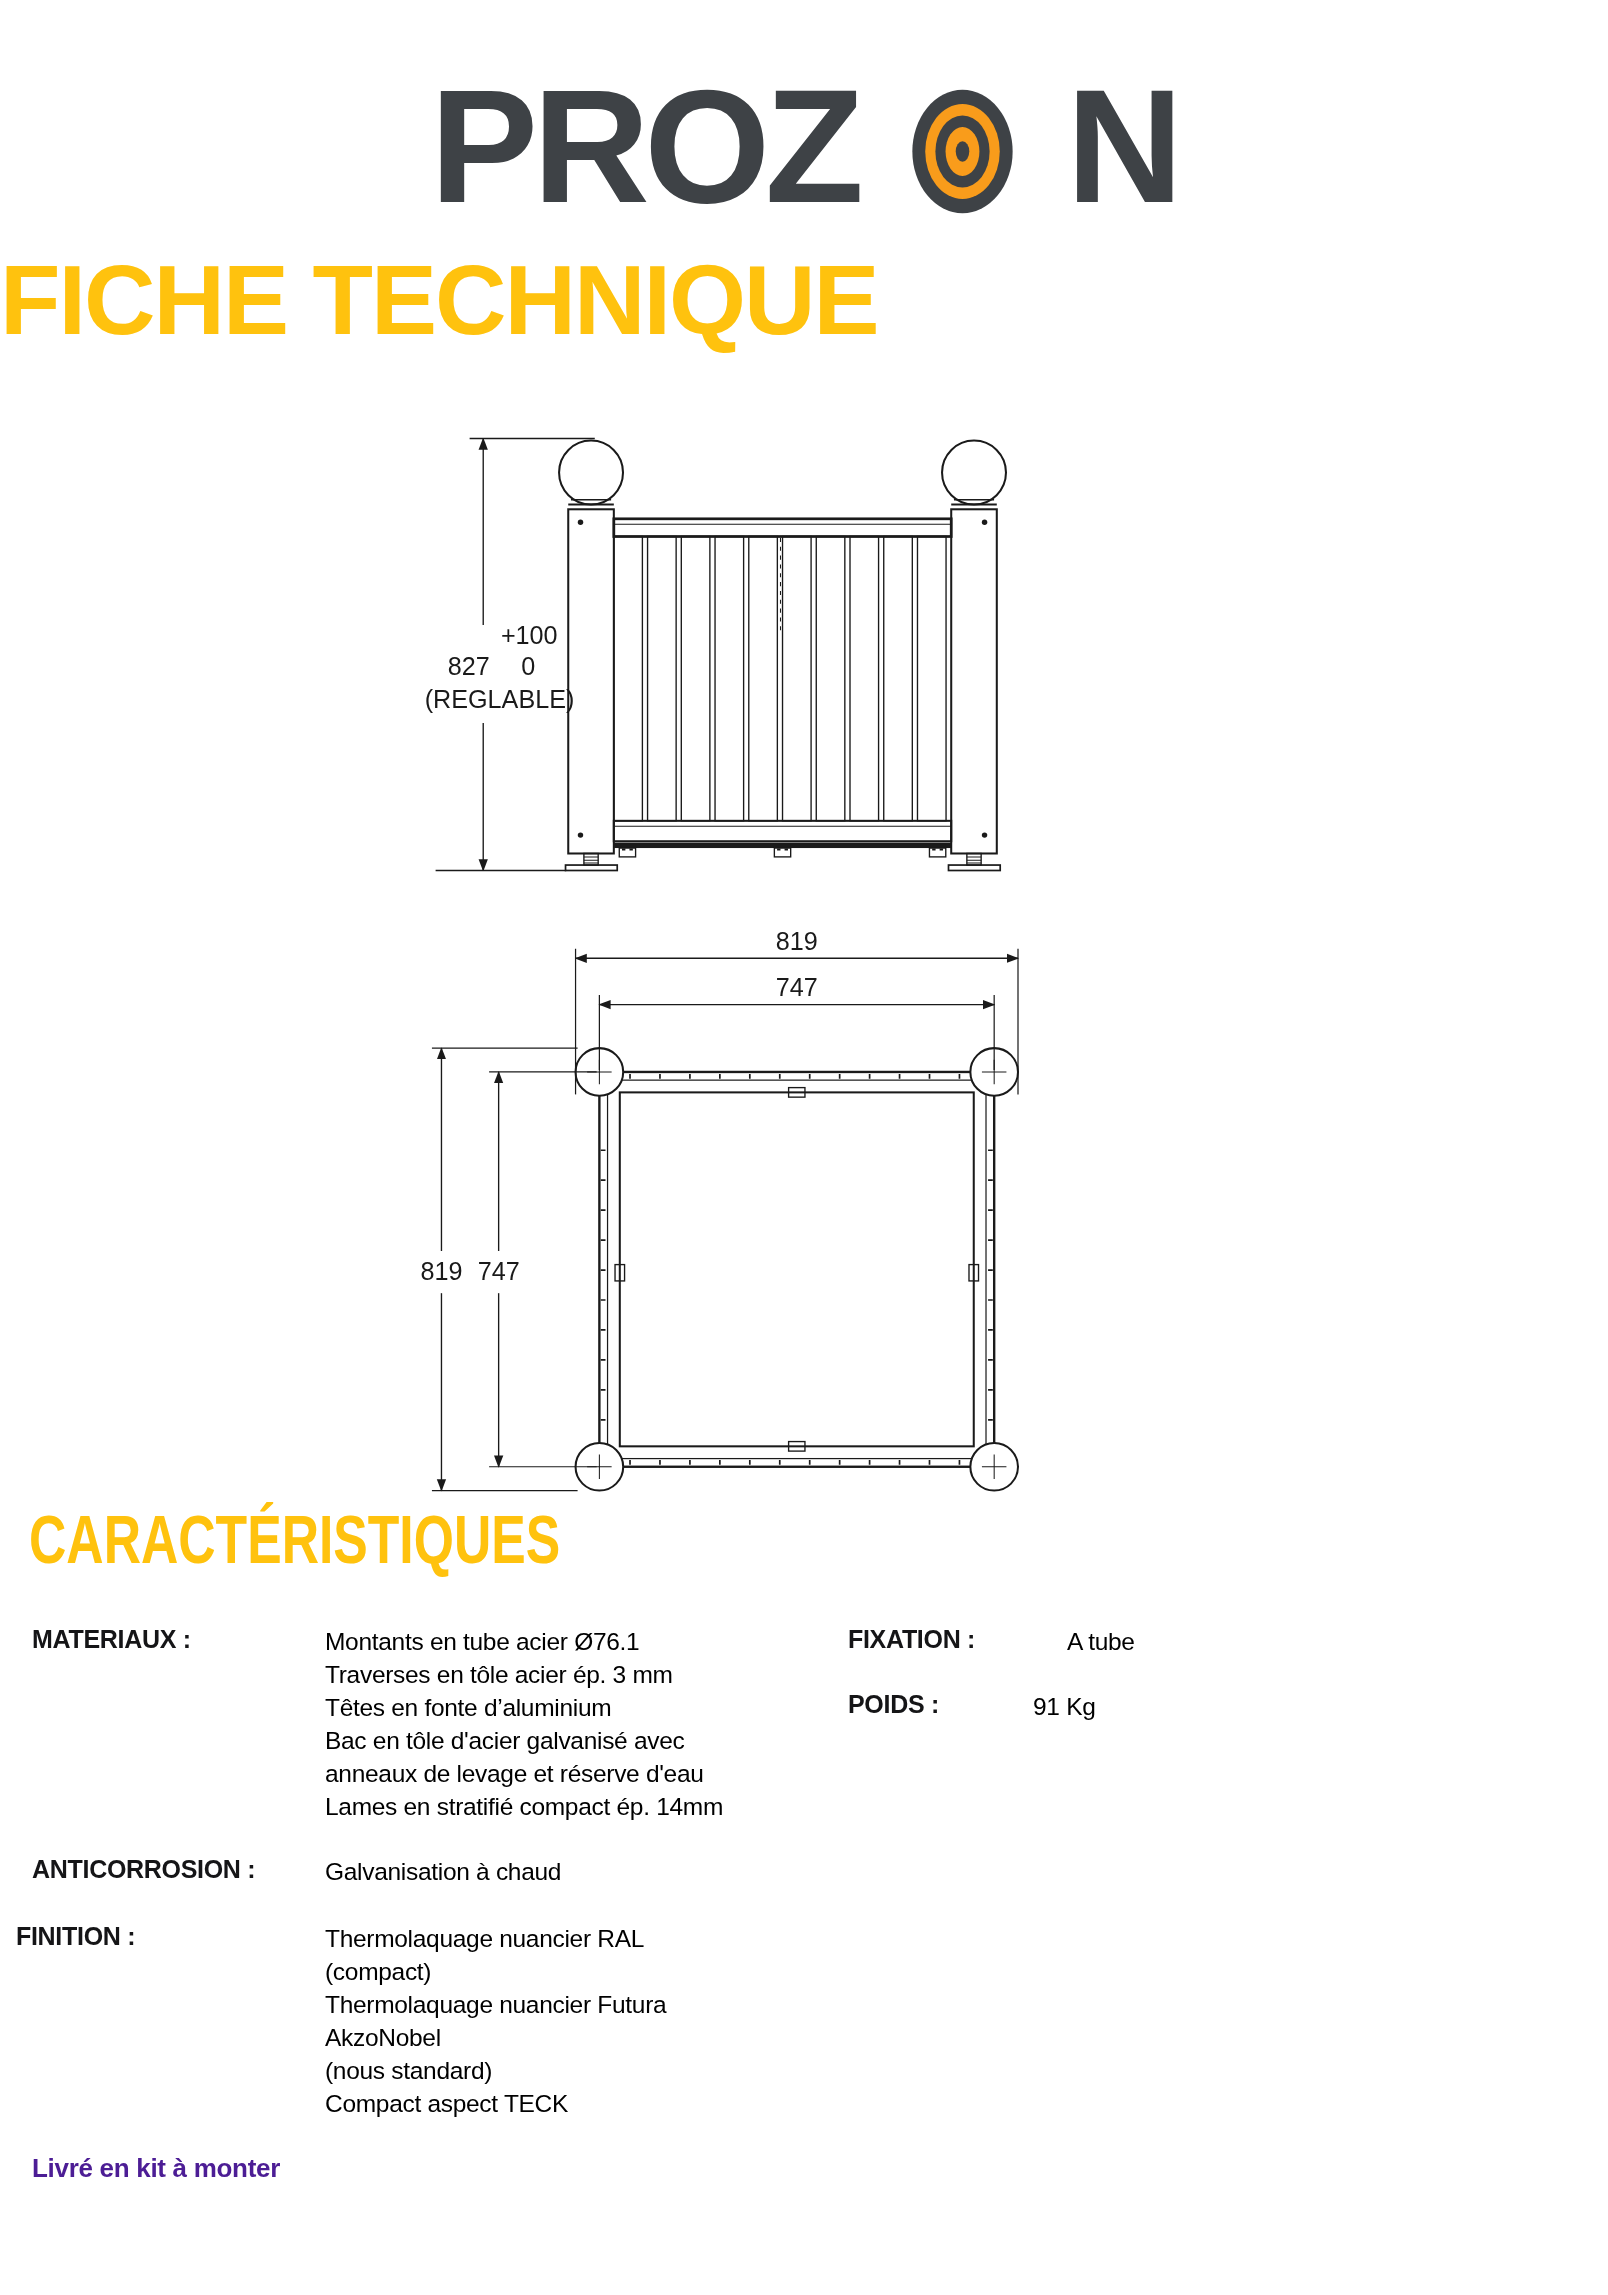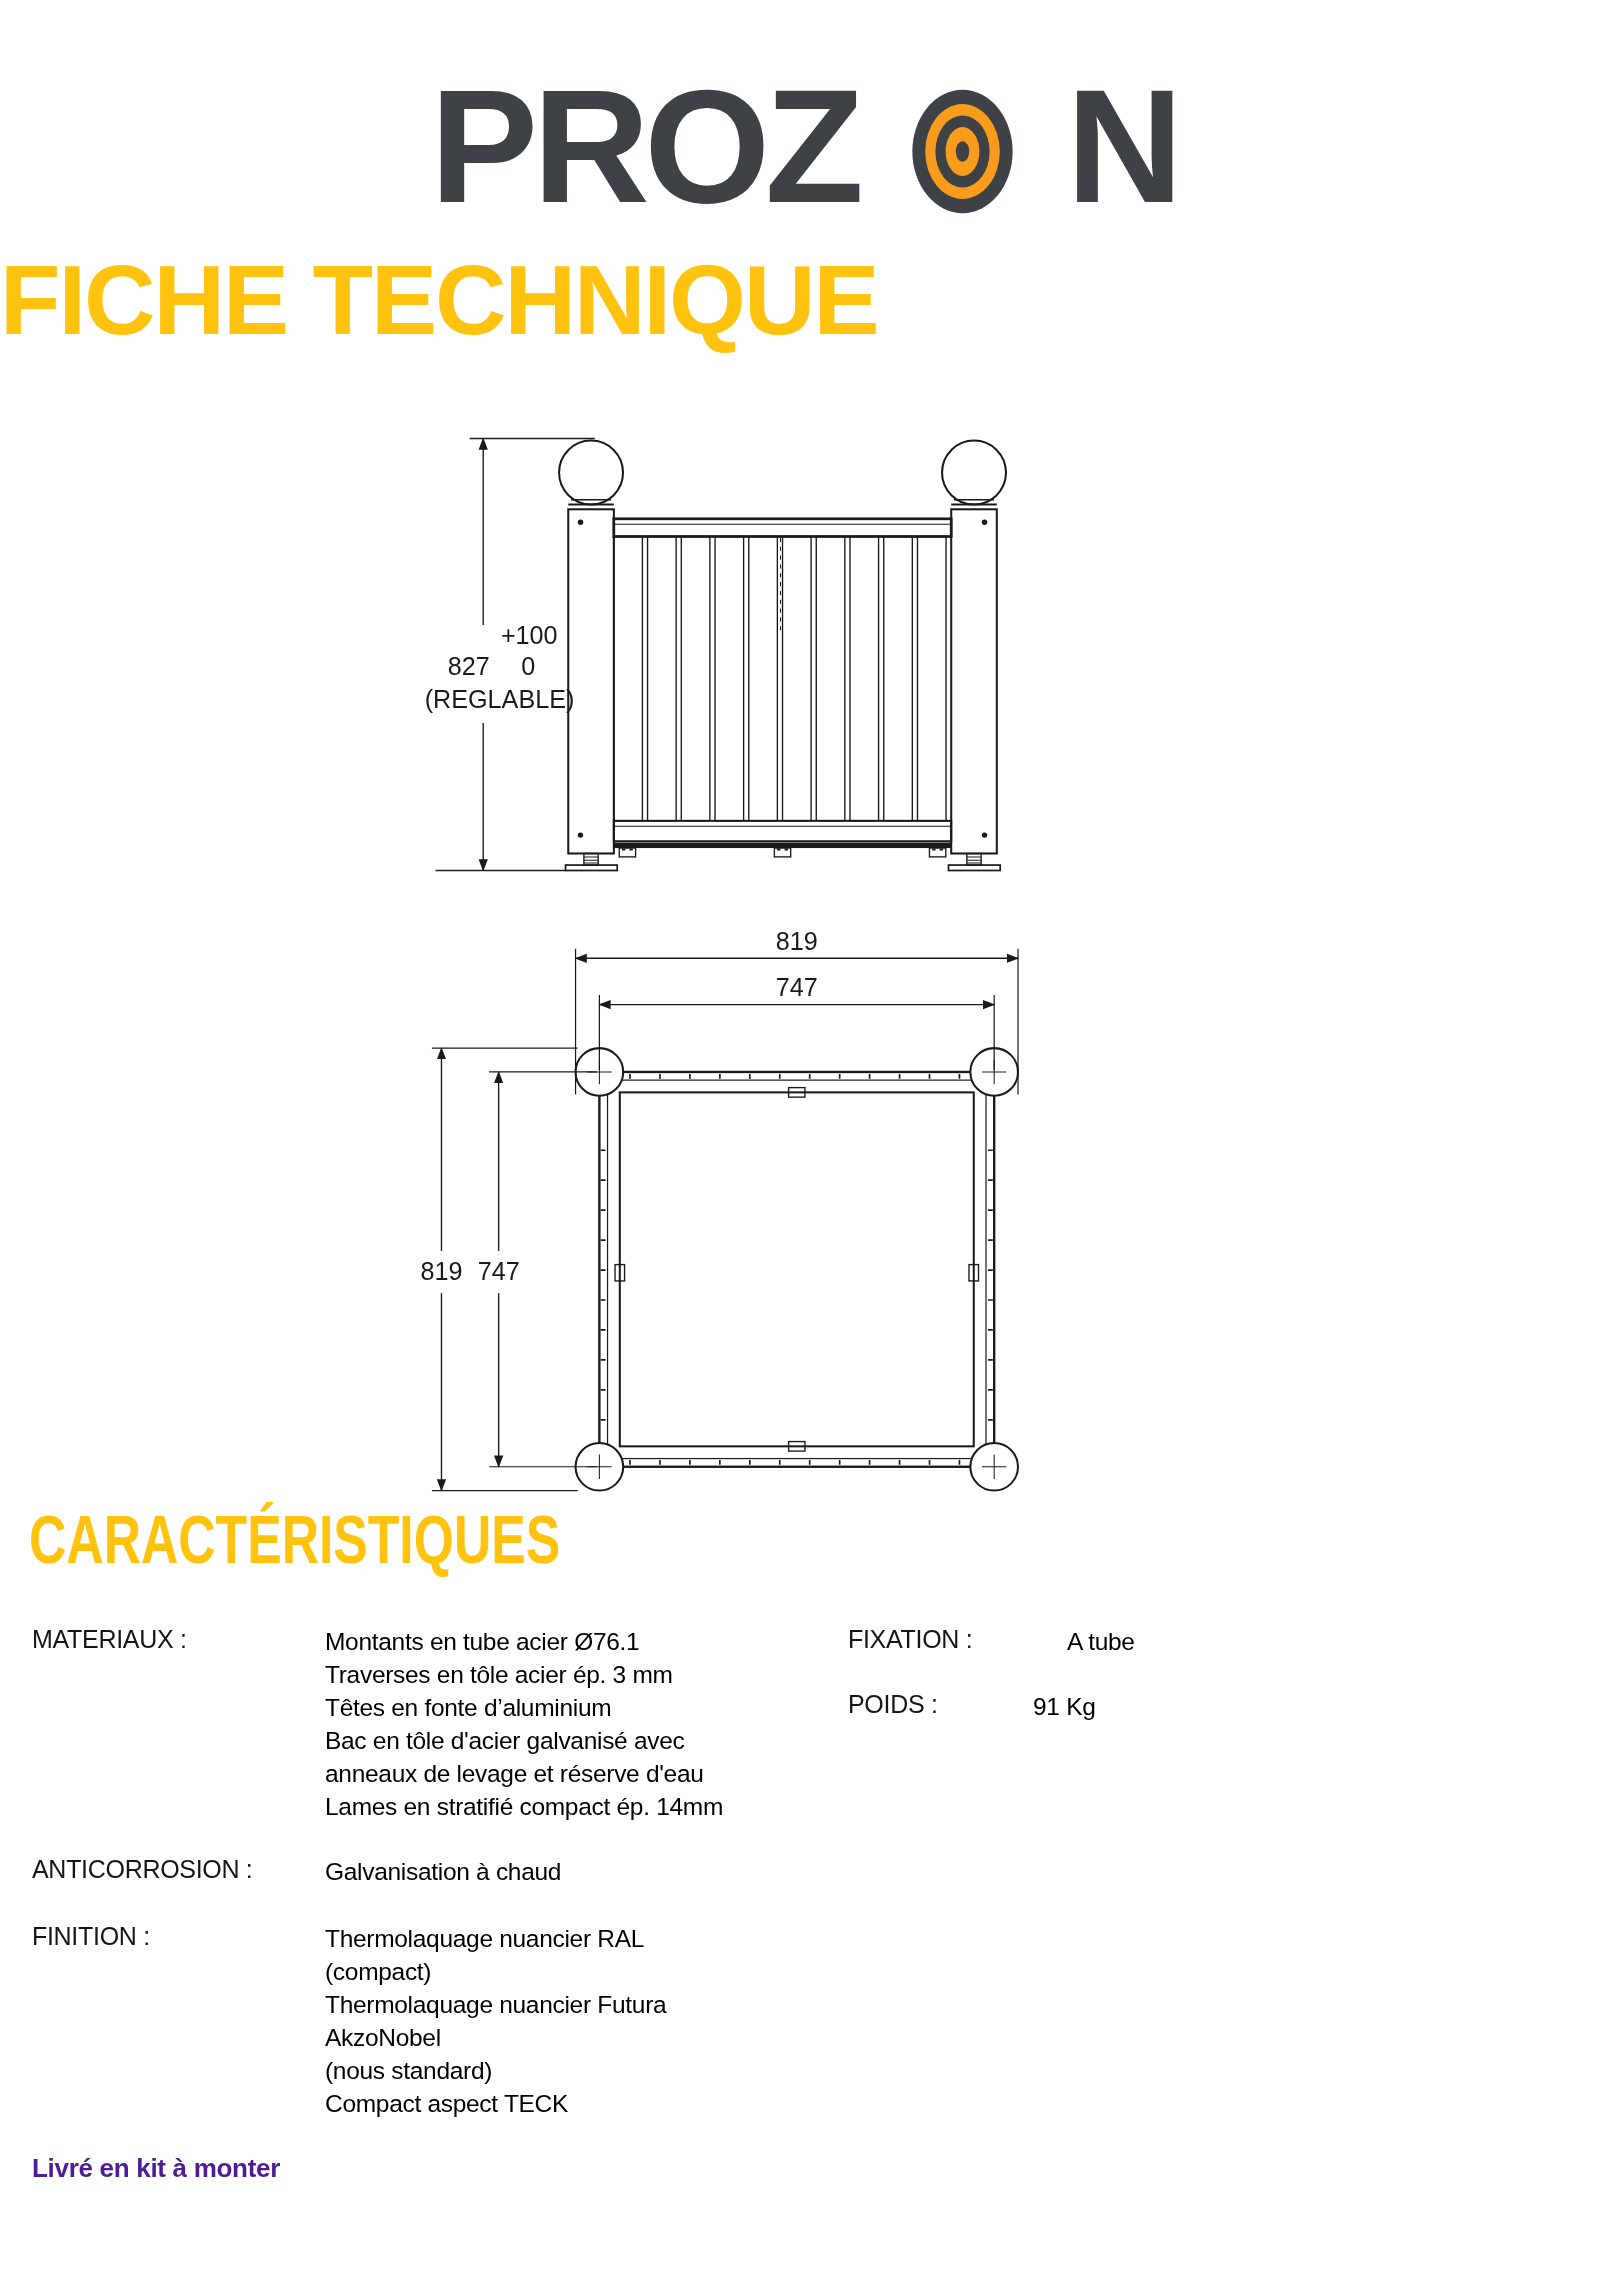--- a/index.html
+++ b/index.html
@@ -21,21 +21,21 @@
   .section-heading{position:absolute;left:29px;top:1505px;
              font-size:68px;font-weight:bold;color:#FFC20E;line-height:1;
              transform:scaleX(0.76);transform-origin:left top;white-space:nowrap;}
 
   
   svg.dwg{position:absolute;}
   svg.dwg text{font-family:"Liberation Sans",sans-serif;fill:#1a1a1a;
                stroke:none;font-size:37px;}
 
   
-  .spec-label{position:absolute;font-size:25px;font-weight:normal;
+  .spec-label{position:absolute;font-size:25px;font-weight:bold;
               letter-spacing:-0.3px;white-space:nowrap;color:#151517;}
   .spec-value{position:absolute;font-size:24.5px;line-height:33px;
               letter-spacing:-0.3px;white-space:nowrap;color:#000000;}
   .footer-note{position:absolute;left:32px;top:2153px;font-size:26px;
                font-weight:bold;letter-spacing:-0.3px;color:#4c1d95;}
 </style>
 </head>
 <body>
 
 <div class="page">
@@ -176,21 +176,21 @@
     <div>Bac en tôle d'acier galvanisé avec</div>
     <div>anneaux de levage et réserve d'eau</div>
     <div>Lames en stratifié compact ép. 14mm</div>
   </div>
 
   <div class="spec-label" style="left:32px;top:1855px">ANTICORROSION :</div>
   <div class="spec-value" style="left:325px;top:1855px">
     <div>Galvanisation à chaud</div>
   </div>
 
-  <div class="spec-label" style="left:32px;top:1922px">FINITION :</div>
+  <div class="spec-label" style="left:16px;top:1922px">FINITION :</div>
   <div class="spec-value" style="left:325px;top:1922px">
     <div>Thermolaquage nuancier RAL</div>
     <div>(compact)</div>
     <div>Thermolaquage nuancier Futura</div>
     <div>AkzoNobel</div>
     <div>(nous standard)</div>
     <div>Compact aspect TECK</div>
   </div>
 
   <div class="spec-label" style="left:848px;top:1625px">FIXATION :</div>

